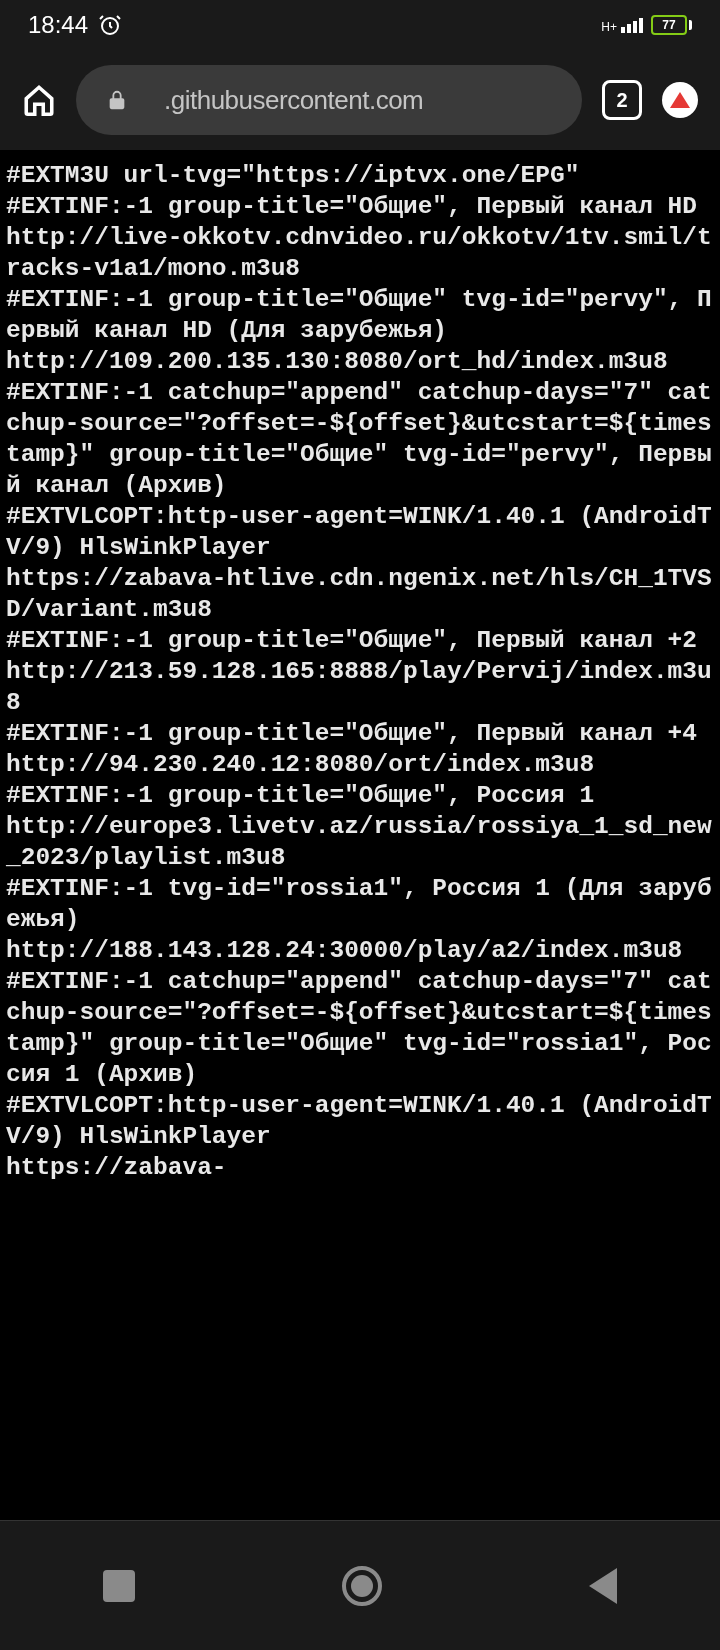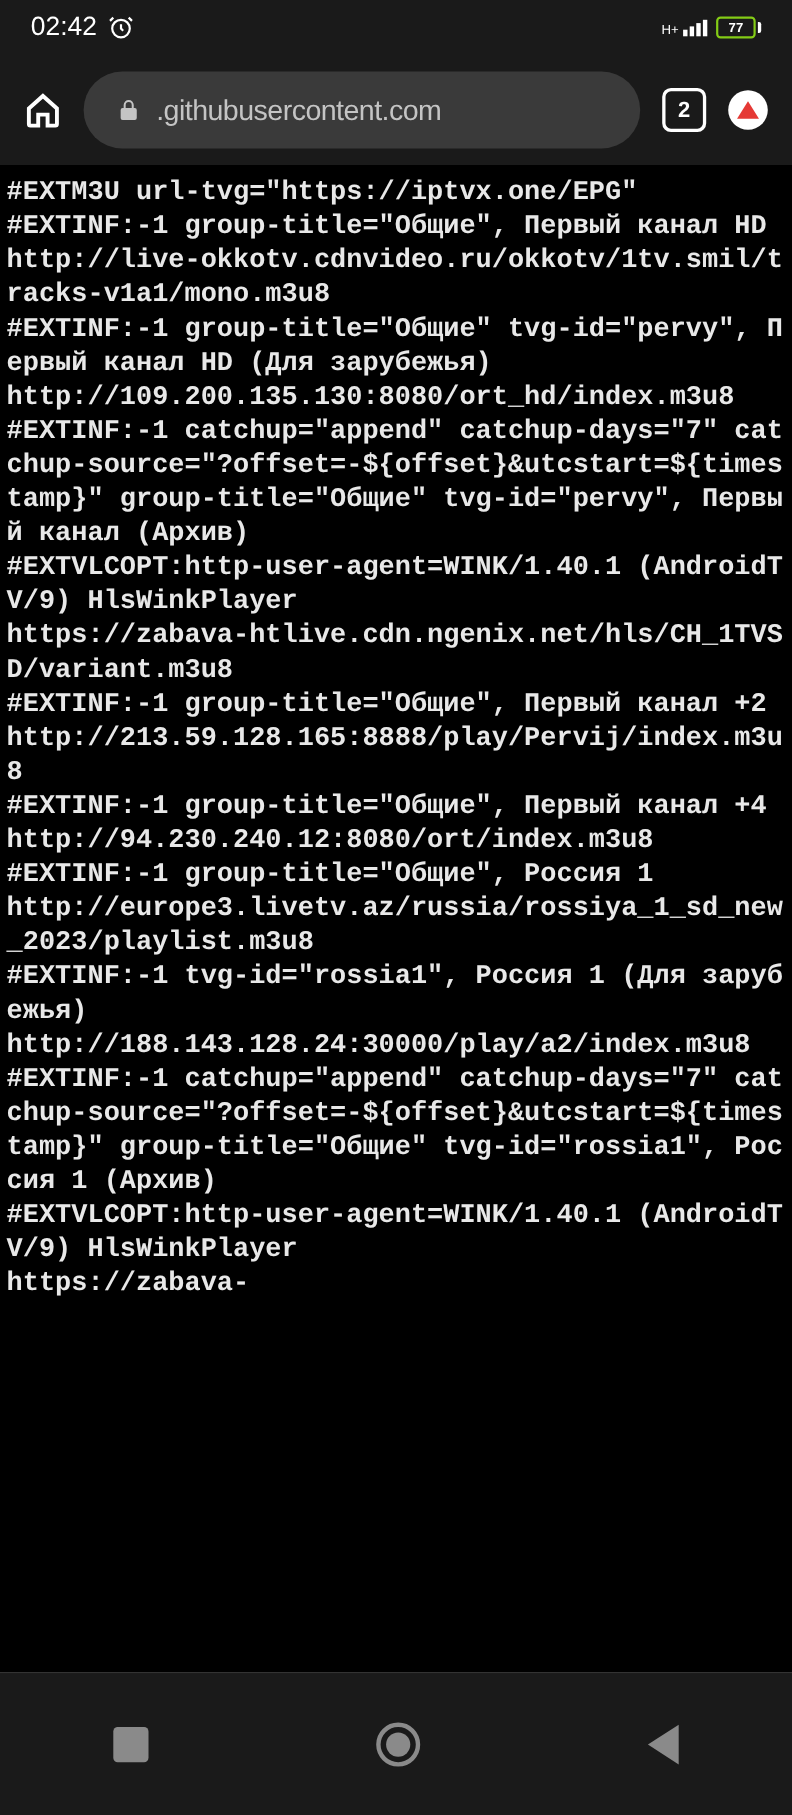--- a/index.html
+++ b/index.html
@@ -13,37 +13,37 @@
     .signal-bars { display: flex; align-items: flex-end; gap: 2px; }
     .signal-bars span { width: 4px; background: #fff; }
     .signal-bars span:nth-child(1){height:6px}.signal-bars span:nth-child(2){height:9px}.signal-bars span:nth-child(3){height:12px}.signal-bars span:nth-child(4){height:15px}
     .battery { display: flex; align-items: center; gap: 2px; }
     .battery-body { width: 36px; height: 20px; border: 2px solid #84cc16; border-radius: 4px; display: flex; align-items: center; justify-content: center; font-size: 12px; font-weight: 600; }
     .battery-tip { width: 3px; height: 10px; background: #fff; border-radius: 0 2px 2px 0; }
     .address-row { height: 100px; background: #1a1a1a; display: flex; align-items: center; padding: 0 22px; gap: 20px; }
     .home-icon { width: 34px; height: 34px; flex-shrink: 0; }
     .address-bar { background: #3a3a3a; height: 70px; border-radius: 35px; display: flex; align-items: center; padding: 0 30px; gap: 14px; flex: 1; min-width: 0; overflow: hidden; }
     .lock-icon { width: 22px; height: 22px; flex-shrink: 0; fill: #c4c4c4; }
-    .url-text { color: #c4c4c4; font-size: 26px; font-weight: 500; white-space: nowrap; letter-spacing: -0.5px; }
+    .url-text { color: #c4c4c4; font-size: 26px; font-weight: 500; white-space: nowrap; letter-spacing: -0.5px; margin-left: 22px; }
     .tabs-btn { width: 40px; height: 40px; border: 3px solid #fff; border-radius: 8px; display: flex; align-items: center; justify-content: center; color: #fff; font-size: 20px; font-weight: 700; flex-shrink: 0; }
     .menu-btn { width: 36px; height: 36px; background: #fff; border-radius: 50%; display: flex; align-items: center; justify-content: center; flex-shrink: 0; }
     .menu-arrow { width: 0; height: 0; border-left: 10px solid transparent; border-right: 10px solid transparent; border-bottom: 16px solid #e53935; }
     .content { background: #000; color: #e8e8e8; font-family: "Courier New", monospace; font-size: 24.5px; line-height: 31px; padding: 10px 6px 0 6px; white-space: pre-wrap; word-break: break-all; font-weight: 600; height: 1340px; overflow: hidden; }
     .nav-bar { position: absolute; bottom: 0; left: 0; right: 0; height: 130px; background: #1a1a1a; display: flex; align-items: center; justify-content: space-around; border-top: 1px solid #333; }
     .nav-recent { width: 32px; height: 32px; background: #8a8a8a; border-radius: 4px; }
     .nav-home { width: 40px; height: 40px; border: 4px solid #8a8a8a; border-radius: 50%; position: relative; }
     .nav-home::after { content:''; position:absolute; inset:5px; border-radius:50%; background:#8a8a8a; }
     .nav-back { width: 0; height: 0; border-top: 18px solid transparent; border-bottom: 18px solid transparent; border-right: 28px solid #8a8a8a; }
   </style>
 </head>
 <body>
 
 <div class="status-bar">
   <div class="status-left">
-    <span class="status-time">02:42</span>
+    <span class="status-time">18:44</span>
     <svg class="alarm-icon" viewBox="0 0 24 24" fill="none" stroke="#fff" stroke-width="2">
         <circle cx="12" cy="13" r="8"></circle>
         <path d="M12 9v4l2 2M5 3L2 6M22 6l-3-3"></path>
       </svg>
   </div>
   <div class="status-right">
     <div style="display:flex;align-items:flex-end;gap:4px;">
       <span class="network-label">H+</span>
       <div class="signal-bars">
           <span></span>

